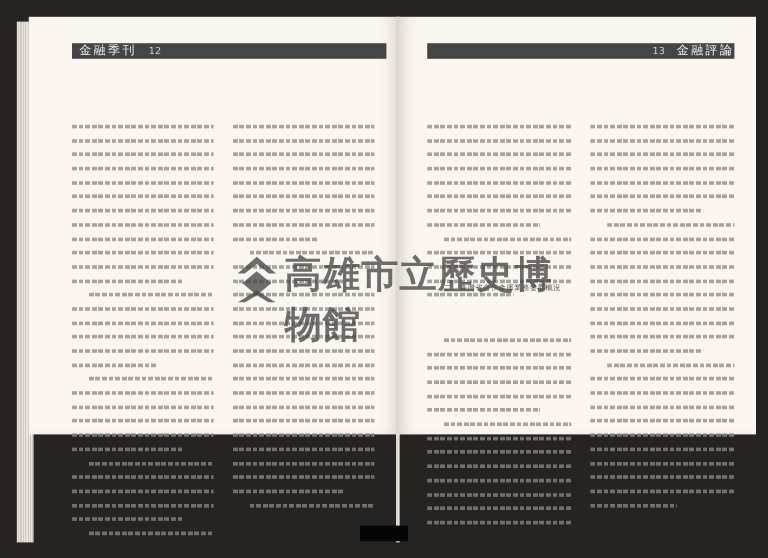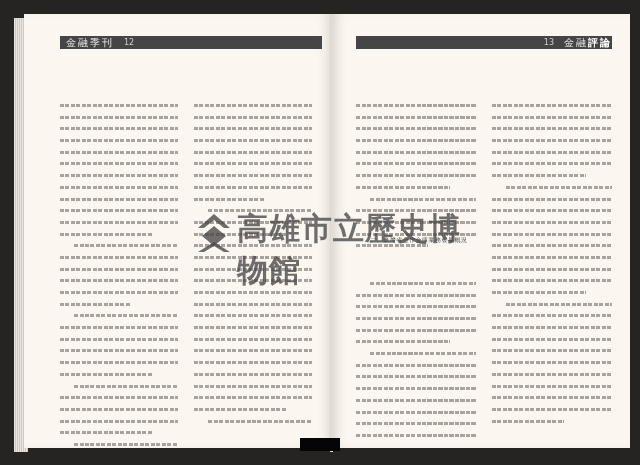--- a/index.html
+++ b/index.html
@@ -10,41 +10,41 @@
     position: relative;
   }
   .book {
     position: absolute; left: 14px; top: 14px; width: 616px; height: 442px;
   }
   .page-stack-left {
     position: absolute; left: 0; top: 4px; width: 14px; height: 434px;
     background: repeating-linear-gradient(90deg, #e9e4dd 0 1px, #cfc9c1 1px 2px);
   }
   .page {
-    position: absolute; top: 0; height: 434px;
+    position: absolute; top: 0; height: 348px;
     background: #fbf6ef;
   }
   .page.left { left: 10px; width: 308px; box-shadow: inset -10px 0 14px -8px rgba(0,0,0,0.18); }
   .page.right { left: 318px; width: 298px; box-shadow: inset 10px 0 14px -8px rgba(0,0,0,0.18); }
   .gutter {
     position: absolute; left: 316px; top: 0; width: 3px; height: 438px;
     background: linear-gradient(90deg, #d8d1c7, #f1ece4);
   }
   .header-band {
     position: absolute; top: 22px; height: 13px;
     background: #454545;
     color: #e8e8e8;
     font-size: 10px; line-height: 13px;
     display: flex; align-items: center;
   }
   .left .header-band { left: 36px; width: 256px; padding-left: 6px; }
   .right .header-band { left: 24px; width: 256px; justify-content: flex-end; }
   .header-band .title { letter-spacing: 2px; }
   .header-band .pno { font-size: 8px; margin: 0 10px; color: #cfcfcf; }
-  .header-band .bold { font-weight: bold; color: #fff; }
+  .header-band .bold { font-weight: normal; color: #fff; }
 
   .column {
     position: absolute; top: 90px;
   }
   .line {
     height: 3px; margin-bottom: 8.7px;
     background: repeating-linear-gradient(90deg, #8c8780 0 4px, transparent 4px 5.5px);
     opacity: 0.75;
   }
   .line.indent { margin-left: 14px; }

